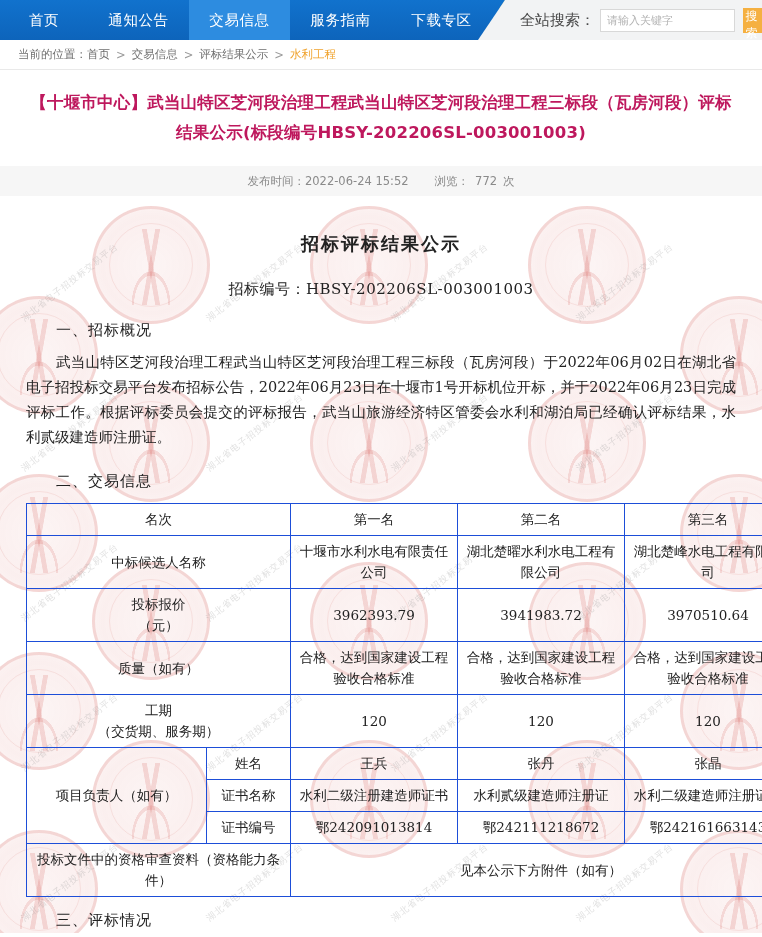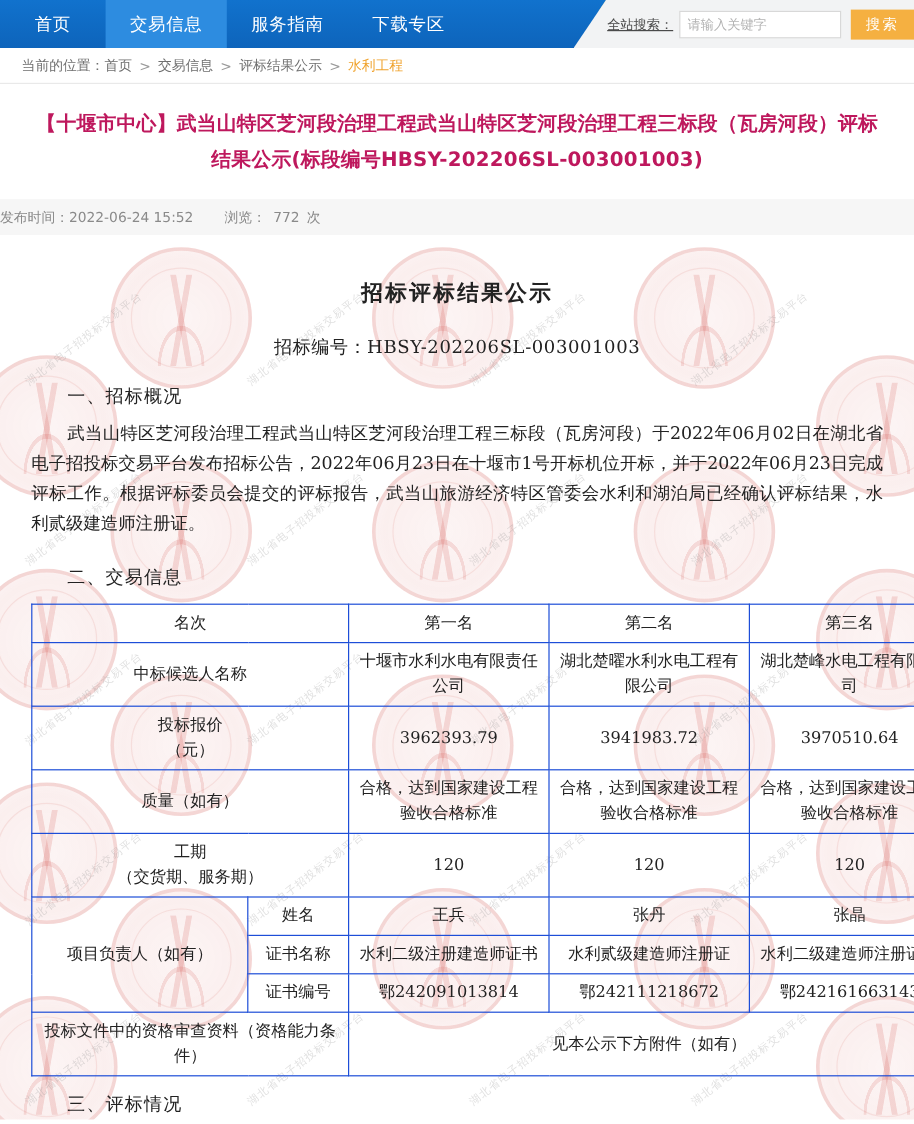--- a/index.html
+++ b/index.html
@@ -50,21 +50,21 @@
     z-index: 1;
   }
   .search-zone {
     position: absolute; top: 0; left: 478px; width: 284px; height: 40px;
     background: #f2f3f4;
     clip-path: polygon(27px 0, 284px 0, 284px 40px, 0 40px);
     display: flex; align-items: center;
     z-index: 2;
   }
   .search-label {
-    margin-left: 28px; font-size: 11px; color: #4a4a4a; white-space: nowrap; text-decoration: underline;
+    margin-left: 42px; font-size: 15px; color: #4a4a4a; white-space: nowrap;
   }
   .search-input {
     margin-left: 5px;
     width: 135px; height: 23px;
     border: 1px solid #d8d8d8; background: #ffffff;
     font-size: 11px; color: #333; padding: 0 6px;
     font-family: "DejaVu Sans", "Liberation Sans", sans-serif;
   }
   .search-input::placeholder { color: #b3b3b3; }
   .search-btn {
@@ -98,21 +98,21 @@
   .article-title {
     text-align: center;
     font-size: 16.5px; font-weight: bold; color: #be185d;
     line-height: 30px;
     letter-spacing: .2px;
   }
   .meta-band {
     margin-top: 18px;
     width: 762px; height: 30px; margin-left: -26px;
     background: #f6f6f6;
-    display: flex; align-items: center; justify-content: flex-start;
+    display: flex; align-items: center; justify-content: center;
     gap: 26px;
     font-size: 11.5px; color: #8a8a8a;
   }
   .meta-views-num { margin: 0 6px; }
 
   
   .doc {
     position: relative;
     width: 762px;
     height: 737px;
@@ -230,20 +230,21 @@
   <div class="nav-wedge"></div>
 
   <div class="search-zone">
     <span class="search-label">全站搜索：</span>
     <input class="search-input" type="text" placeholder="请输入关键字" style="">
     <button class="search-btn">搜索</button>
   </div>
 
   <div class="nav">
     <div class="nav-item w-home">首页</div>
+    <div class="nav-item w-std">通知公告</div>
     <div class="nav-item w-std active">交易信息</div>
     <div class="nav-item w-std">服务指南</div>
     <div class="nav-item w-std">下载专区</div>
   </div>
 </div>
 
 <div class="crumbbar">
   <span>当前的位置：</span>
   <span class="crumb-link">首页</span>
   <span class="crumb-sep">&gt;</span>

